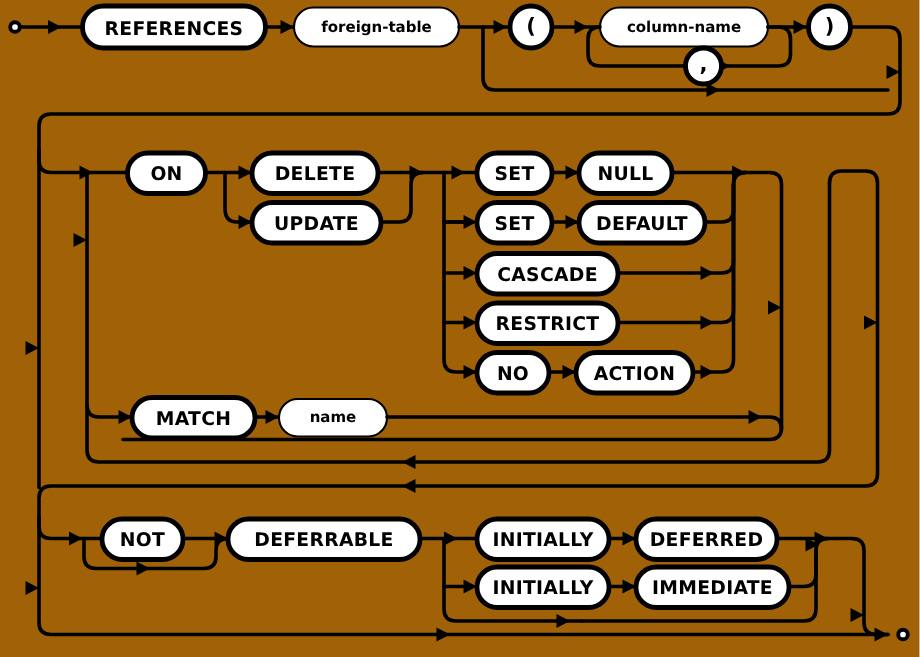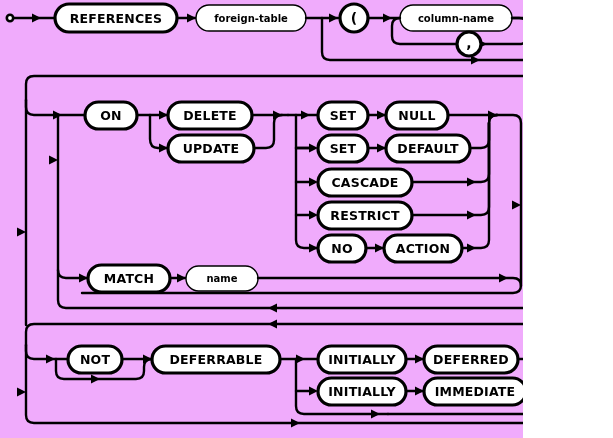--- a/index.html
+++ b/index.html
@@ -1,16 +1,16 @@
 <!DOCTYPE html>
 <html><head>
 <meta charset="utf-8">
 <style>
   html,body{margin:0;padding:0;background:#ffffff;}
-  #stage{position:relative;width:523px;height:438px;background:#f0abfc;overflow:hidden;}
+  #stage{position:relative;width:613px;height:438px;background:#a16207;overflow:hidden;}
   svg{display:block;}
   .rail{fill:none;stroke:#000000;stroke-width:2.4;stroke-linecap:round;stroke-linejoin:round;}
   .arrowhead{fill:#000000;stroke:none;}
   .term{fill:#ffffff;stroke:#000000;stroke-width:3.2;}
   .nonterm{fill:#ffffff;stroke:#000000;stroke-width:1.4;}
   .termtxt{font-family:"DejaVu Sans","Liberation Sans",sans-serif;font-weight:bold;font-size:12.5px;
            fill:#000000;text-anchor:middle;dominant-baseline:central;letter-spacing:.2px;}
   .nontermtxt{font-family:"DejaVu Sans","Liberation Sans",sans-serif;font-weight:bold;font-size:10px;
            fill:#000000;text-anchor:middle;dominant-baseline:central;}
   .punctxt{font-family:"DejaVu Sans","Liberation Sans",sans-serif;font-weight:bold;font-size:14px;

